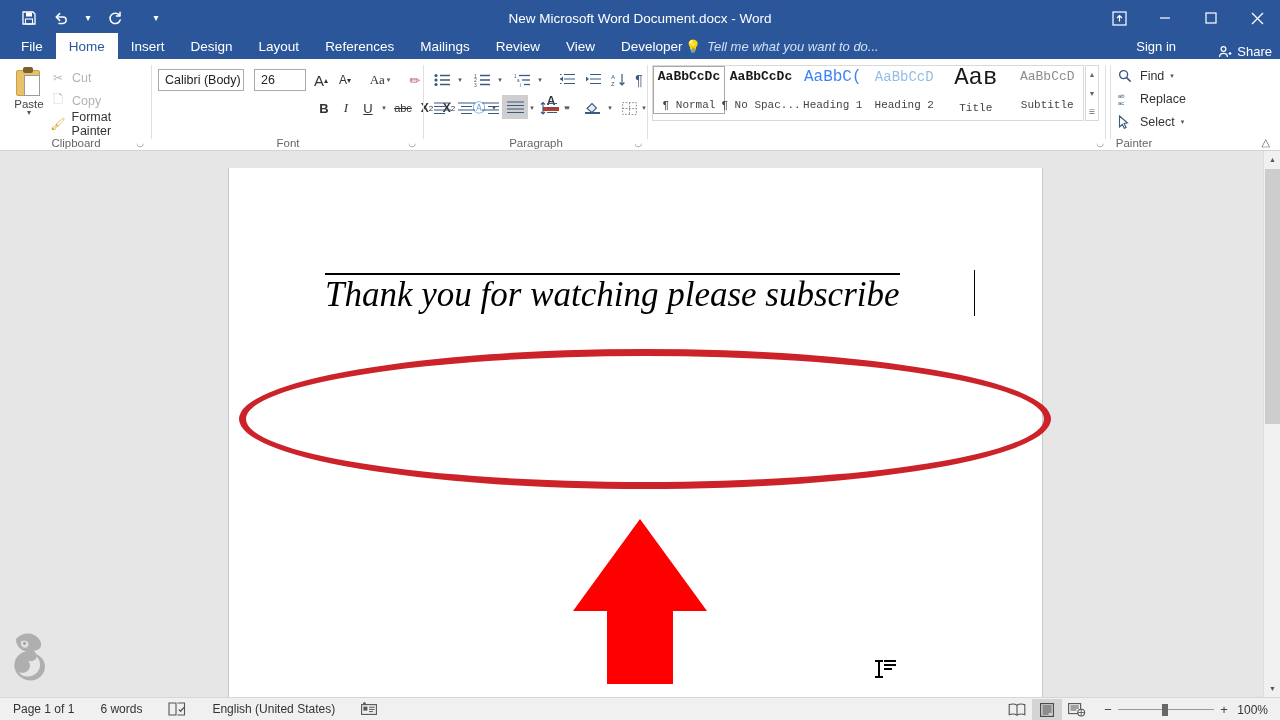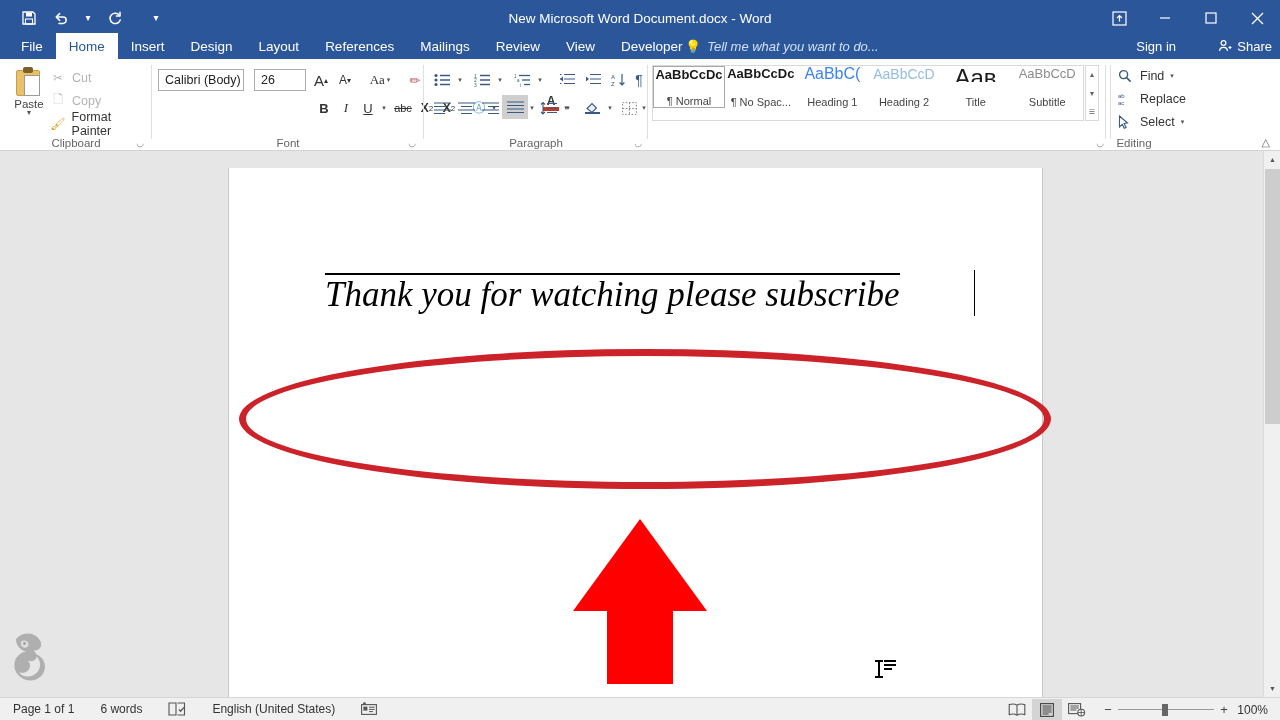--- a/index.html
+++ b/index.html
@@ -50,21 +50,21 @@
   .tellme {
     position: absolute; left: 685px; top: 0; height: 26px; display: flex; align-items: center; gap: 6px;
     font-size: 13px; color: #cfe0f4; font-style: italic;
   }
   .bulb { font-size: 13px; color: #f2d16b; font-style: normal; }
   .signin {
     position: absolute; right: 104px; top: 0; height: 26px; display: flex; align-items: center;
     font-size: 13px; color: #fff;
   }
   .share {
-    position: absolute; right: 8px; top: 0; height: 26px; display: flex; align-items: center; gap: 5px;
+    position: absolute; right: 8px; top: 0; height: 26px; display: flex; align-items: flex-end; gap: 5px;
     font-size: 13px; color: #fff;
   }
 
   
   .ribbon {
     position: absolute; left: 0; top: 59px; width: 1280px; height: 92px;
     background: #fff; border-bottom: 1px solid #d4d4d4;
   }
   .group { position: absolute; top: 0; height: 92px; }
   .group-label {
@@ -121,22 +121,22 @@
   .pbtn.sel { background: #cfcfcf; }
   .mini-caret { font-size: 7px; color: #555; }
 
   
   .grp-styles { left: 648px; width: 458px; }
   .style-gallery {
     position: absolute; left: 4px; top: 6px; width: 432px; height: 56px;
     border: 1px solid #d9d9d9; display: flex; background: #fff;
   }
   .style-item {
-    width: 72px; height: 42px; display: flex; flex-direction: column;
-    align-items: center; justify-content: center; gap: 14px;
+    width: 72px; height: 48px; display: flex; flex-direction: column;
+    align-items: center; justify-content: center; gap: 14px; font-family: Liberation Mono, monospace;
   }
   .style-item.active { border: 1px solid #a8a8a8; background: #fff; box-shadow: inset 0 0 0 1px #fff; }
   .style-preview { font-size: 13px; line-height: 16px; white-space: nowrap; overflow: hidden; width: 70px; text-align: center; }
   .style-name { font-size: 11px; color: #444; white-space: nowrap; }
   .style-scroll {
     position: absolute; left: 437px; top: 6px; width: 14px; height: 56px;
     display: flex; flex-direction: column; justify-content: space-between; border: 1px solid #d9d9d9; background:#fff;
   }
   .ss-btn { height: 17px; display: flex; align-items: center; justify-content: center; font-size: 7px; color: #666; }
 
@@ -589,21 +589,21 @@
       </div>
       <div class="ed-item" style="top:52px;">
         <span class="ed-ico">
           <svg class="icon-svg" width="13" height="14" viewBox="0 0 13 14">
               <path d="M1.5 1l8 7-3.4 0.5 2 4-1.8 0.8-2-4L1.5 12z" fill="none" stroke="#3b5a82" stroke-width="1.1"></path>
             </svg>
         </span>
         <span>Select</span>
         <span class="mini-caret">▾</span>
       </div>
-      <div class="group-label" style="left:-46px; width:140px;">Editing</div>
+      <div class="group-label" style="left:-46px; width:140px;">Painter</div>
       <div class="ribbon-collapse">△</div>
       <div class="group-sep" style="left:0;"></div>
     </div>
   </div>
 
   <div class="docarea">
 
     <div class="overline-word">overline text</div>
 
     <div class="page">

